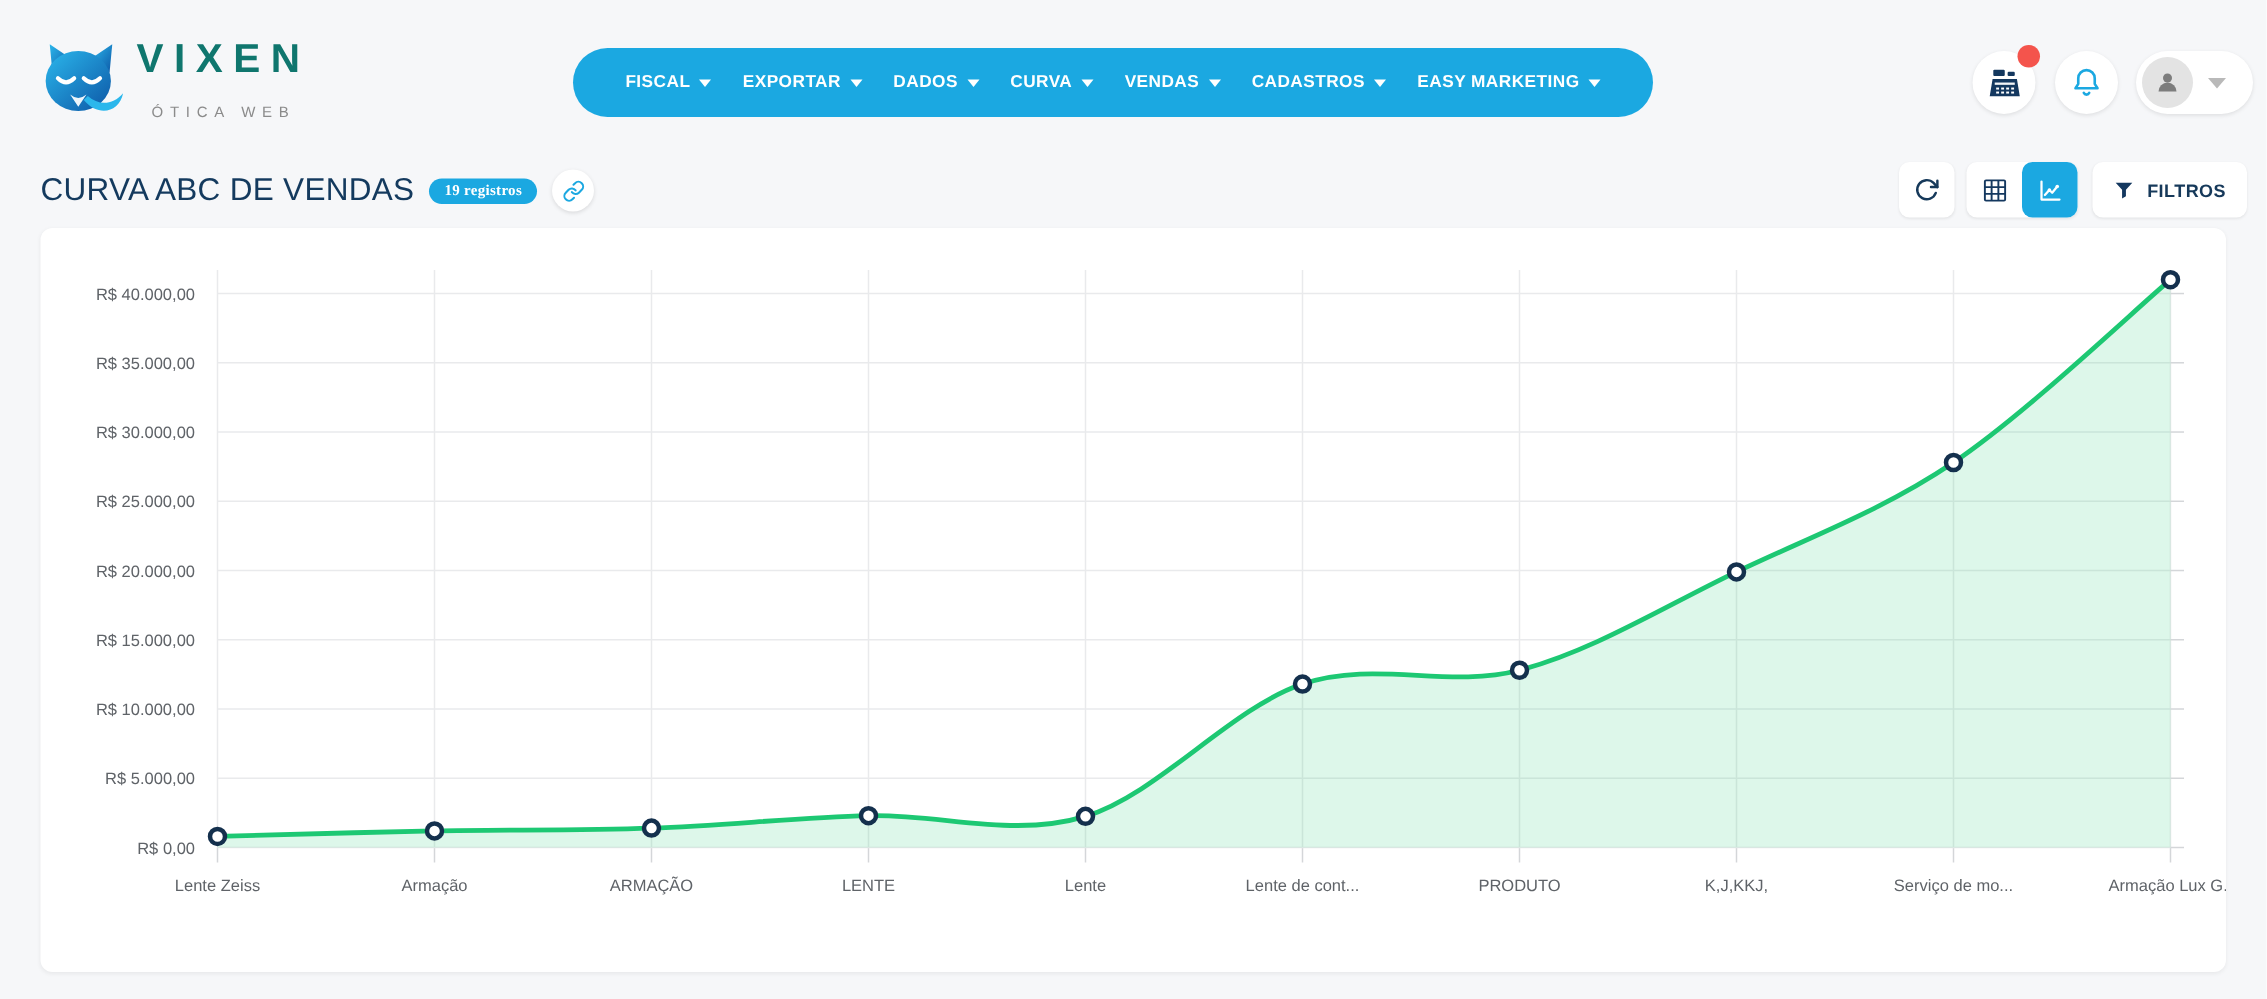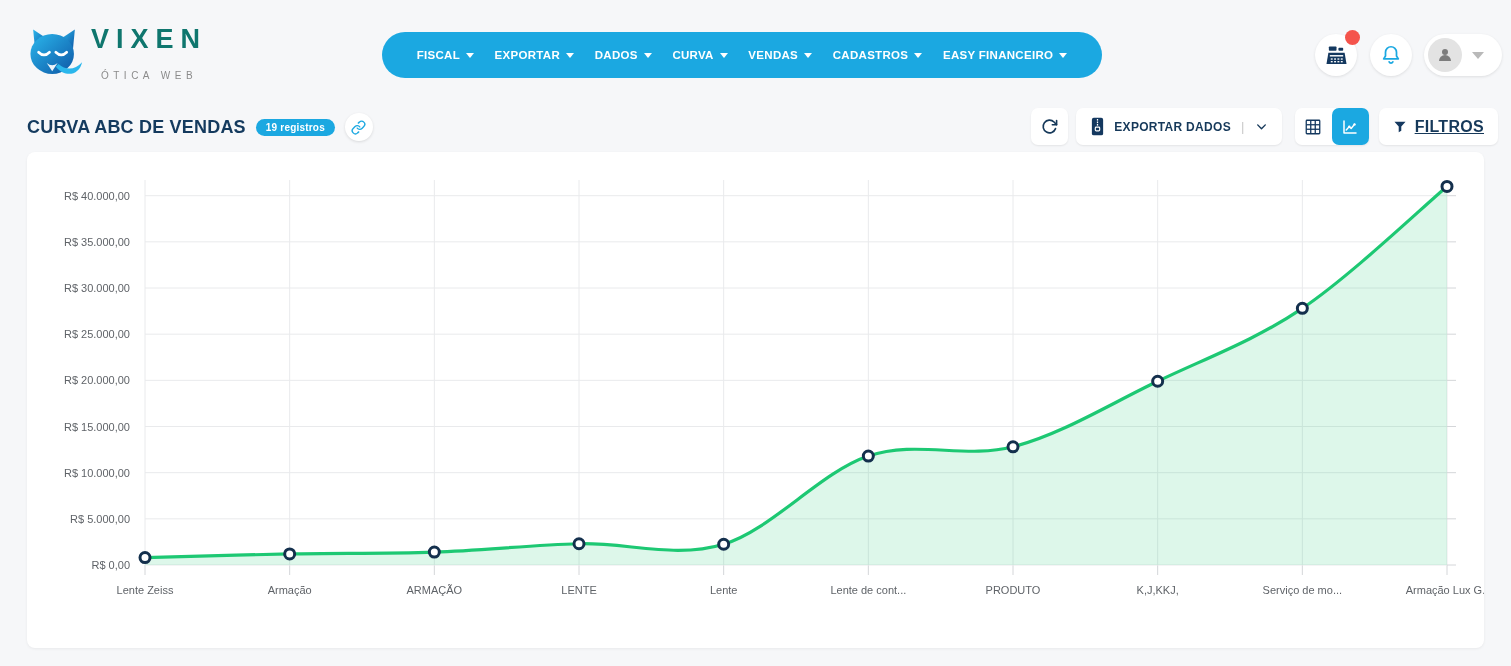--- a/index.html
+++ b/index.html
@@ -42,40 +42,40 @@
     background:#fff;box-shadow:0 1px 3px rgba(0,0,0,.10);
     display:flex;align-items:center;padding:0 12px 0 4px;gap:10px;cursor:pointer;
   }
   .avatar{width:34px;height:34px;border-radius:50%;background:#e3e3e3;
     display:flex;align-items:center;justify-content:center;}
   .user-caret{width:0;height:0;border-left:6px solid transparent;border-right:6px solid transparent;
     border-top:7px solid #b9b9b9;}
 
   
   .title-row{position:absolute;left:27px;top:112px;display:flex;align-items:center;gap:10px;height:30px;}
-  .page-title{font-size:18px;font-weight:700;letter-spacing:.2px;color:#143a5e;}
+  .page-title{font-size:21px;font-weight:400;letter-spacing:.2px;color:#143a5e;}
   .records-badge{background:var(--accent);color:#fff;font-size:10px;font-weight:bold;
-    padding:3px 10px;border-radius:9px;letter-spacing:.2px;}
+    padding:3px 10px;border-radius:9px;letter-spacing:.2px;font-family:Liberation Serif, serif;}
   .link-btn{width:28px;height:28px;border-radius:50%;background:#fff;
     box-shadow:0 1px 3px rgba(0,0,0,.12);display:flex;align-items:center;justify-content:center;cursor:pointer;}
 
   
   .toolbar{position:absolute;right:13px;top:108px;display:flex;align-items:center;height:37px;}
   .tb-btn{background:#fff;border:none;border-radius:7px;height:37px;
     box-shadow:0 1px 2px rgba(0,0,0,.08);display:flex;align-items:center;justify-content:center;
     cursor:pointer;color:var(--navy);}
   .refresh-btn{width:37px;margin-right:8px;}
   .export-btn{padding:0 14px;gap:9px;margin-right:13px;font-size:12px;font-weight:bold;letter-spacing:.3px;}
   .export-divider{color:#c9c9c9;font-weight:normal;font-size:13px;margin:0 1px;}
   .view-toggle{display:flex;background:#fff;border-radius:7px;box-shadow:0 1px 2px rgba(0,0,0,.08);
     height:37px;margin-right:10px;}
   .view-cell{width:37px;height:37px;display:flex;align-items:center;justify-content:center;
     border-radius:7px;cursor:pointer;}
   .view-cell.active{background:var(--accent);}
-  .filters-btn{padding:0 14px;gap:8px;font-size:16px;font-weight:bold;letter-spacing:.3px;text-decoration:underline;}
+  .filters-btn{padding:0 14px;gap:8px;font-size:12px;font-weight:bold;letter-spacing:.3px;}
 
   
   .chart-card{position:absolute;left:27px;top:152px;width:1457px;height:496px;background:#fff;
     border-radius:8px;box-shadow:0 1px 3px rgba(0,0,0,.06);}
   .chart-card svg{display:block;font-family:inherit;}
 </style>
 </head>
 <body>
 
 <div class="logo">
@@ -119,21 +119,21 @@
     </div>
   <div class="nav-item">
       <span>VENDAS</span>
       <span class="caret"></span>
     </div>
   <div class="nav-item">
       <span>CADASTROS</span>
       <span class="caret"></span>
     </div>
   <div class="nav-item">
-      <span>EASY FINANCEIRO</span>
+      <span>EASY MARKETING</span>
       <span class="caret"></span>
     </div>
 </nav>
 
 <div class="hdr-circle register-btn">
   <svg width="23" height="21" viewBox="0 0 24 22">
     <rect x="4" y="1.5" width="8" height="4.5" rx="0.8" fill="#14385f"></rect>
     <rect x="14" y="3" width="5" height="3" rx="0.8" fill="#14385f"></rect>
     <path d="M3.5 8 H20.5 L22.5 20 H1.5 Z" fill="#14385f"></path>
     <rect x="5" y="10.5" width="14" height="1.6" fill="#fff" opacity=".95"></rect>
@@ -180,36 +180,20 @@
 </div>
 
 <div class="toolbar">
   <button class="tb-btn refresh-btn">
     <svg width="17" height="17" viewBox="0 0 24 24" fill="none" stroke="#16395a" stroke-width="2.3" stroke-linecap="round" stroke-linejoin="round">
       <polyline points="22 3.5 22 9.5 16 9.5"></polyline>
       <path d="M20.5 15a9 9 0 1 1-2.1-9.4L22 9.5"></path>
     </svg>
   </button>
 
-  <button class="tb-btn export-btn">
-    <svg width="15" height="19" viewBox="0 0 24 30">
-      <rect x="3" y="1" width="18" height="28" rx="3" fill="#14385f"></rect>
-      <g fill="#fff">
-        <rect x="11" y="3" width="2" height="2.6"></rect>
-          <rect x="11" y="7" width="2" height="2.6"></rect>
-          <rect x="11" y="11" width="2" height="2.6"></rect>
-      </g>
-      <rect x="8.5" y="16" width="7" height="6" rx="1.4" fill="none" stroke="#fff" stroke-width="1.8"></rect>
-    </svg>
-    <span>EXPORTAR DADOS</span>
-    <span class="export-divider">|</span>
-    <svg width="13" height="13" viewBox="0 0 24 24" fill="none" stroke="#16395a" stroke-width="2.6" stroke-linecap="round" stroke-linejoin="round">
-      <polyline points="5 9 12 16 19 9"></polyline>
-    </svg>
-  </button>
 
   <div class="view-toggle">
     <div class="view-cell">
       <svg width="18" height="18" viewBox="0 0 24 24" fill="none" stroke="#14385f" stroke-width="1.7">
         <rect x="3" y="3" width="18" height="18" rx="1"></rect>
         <line x1="3" y1="9" x2="21" y2="9"></line>
           <line x1="3" y1="15" x2="21" y2="15"></line>
         <line x1="9" y1="3" x2="9" y2="21"></line>
           <line x1="15" y1="3" x2="15" y2="21"></line>
       </svg>

